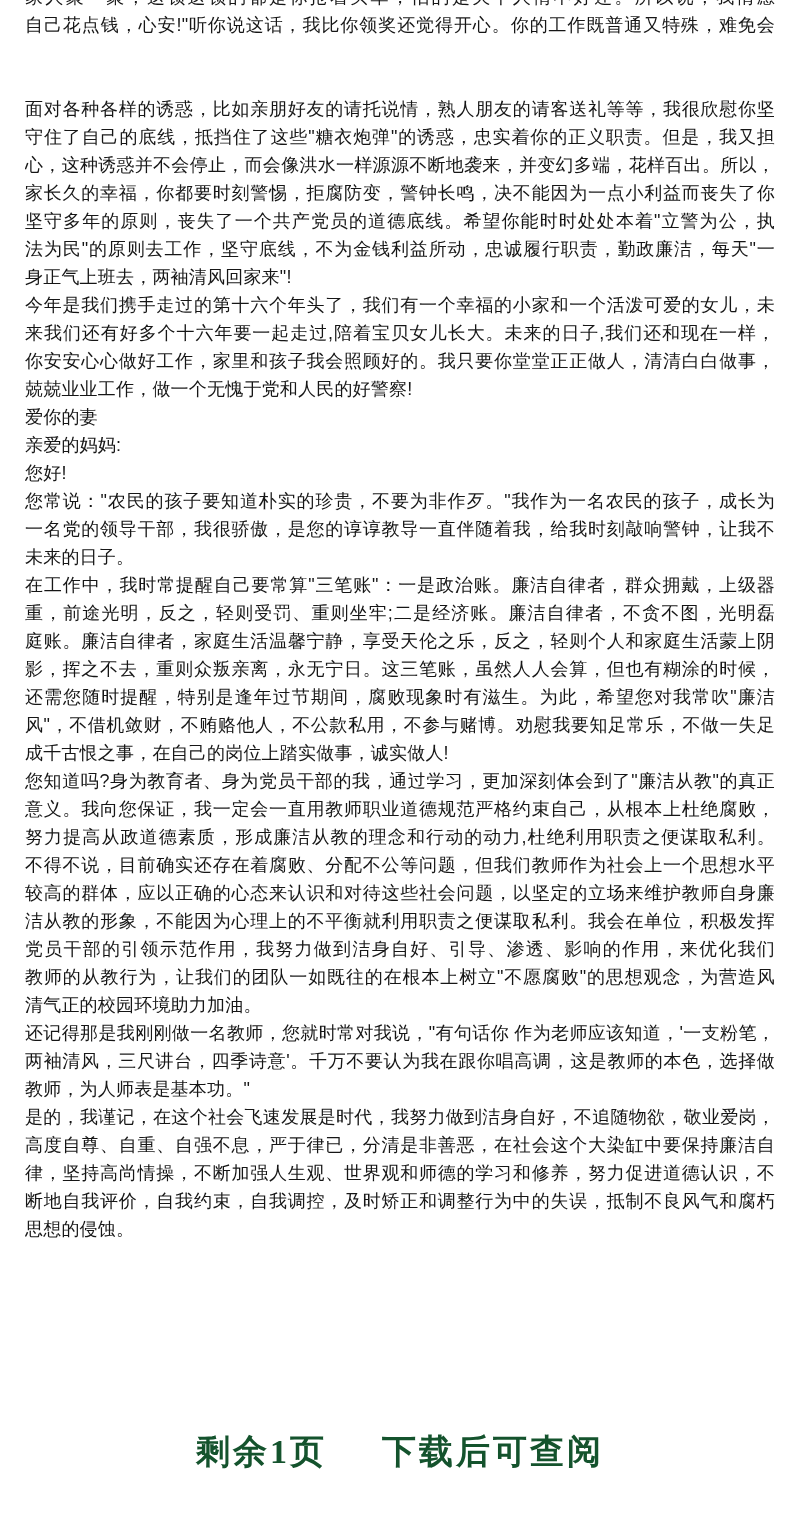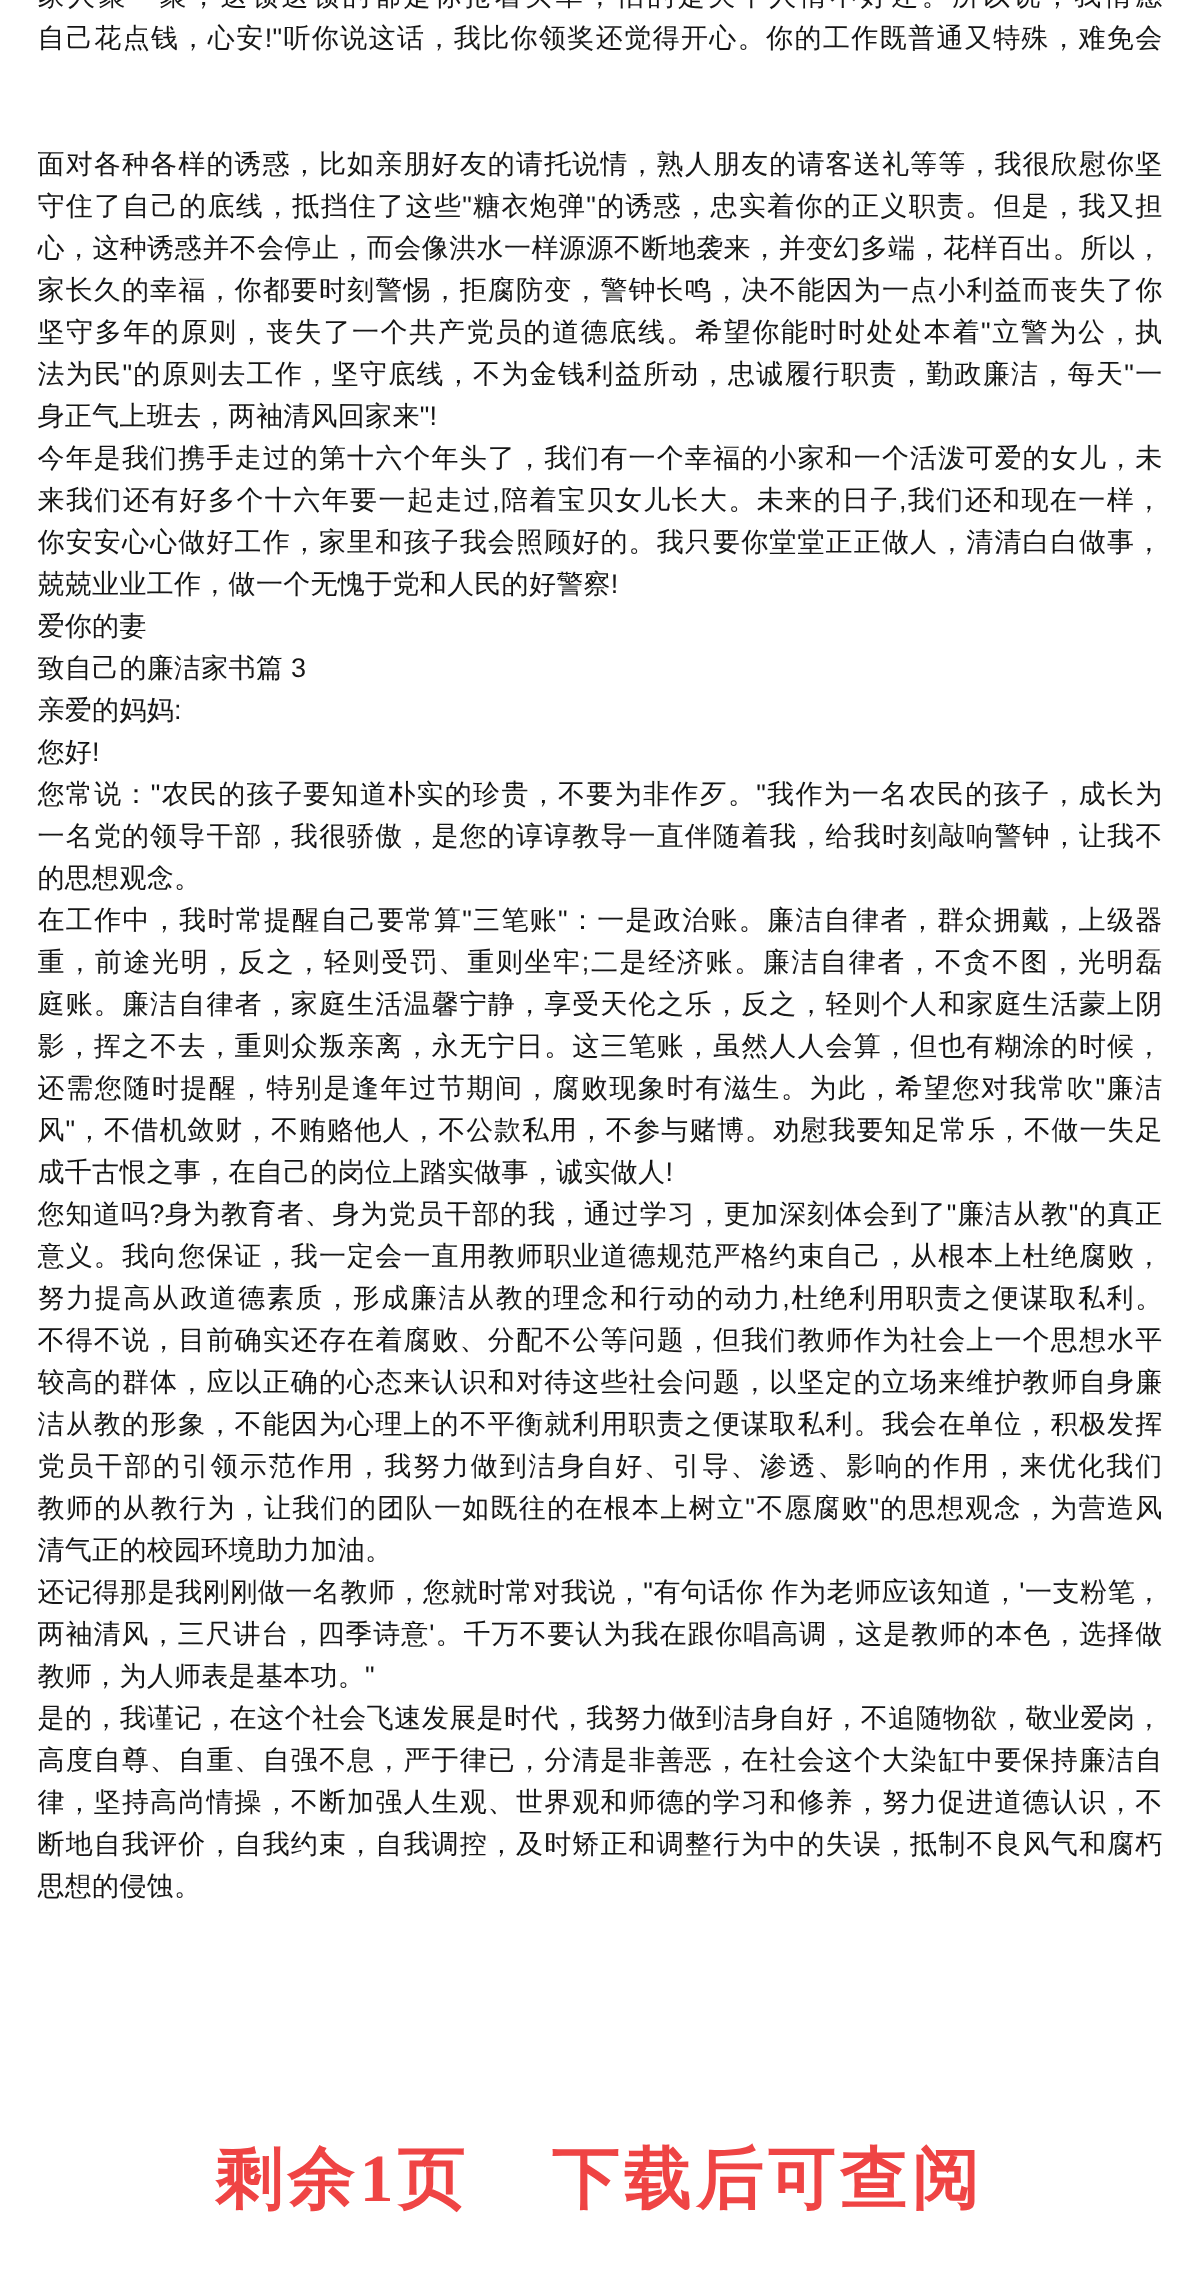--- a/index.html
+++ b/index.html
@@ -35,23 +35,23 @@
   }
   .line.gap-after { margin-bottom: 56px; }
   .footer-notice {
     position: absolute;
     top: 1428px;
     left: 0;
     width: 100%;
     text-align: center;
     font-family: "Liberation Serif", serif;
     font-weight: bold;
-    font-size: 45px;
+    font-size: 34px;
     line-height: 48px;
-    color: #ef4444;
+    color: #14532d;
     letter-spacing: 3px;
   }
   .download-hint { margin-left: 55px; }
 </style>
 </head>
 <body>
 
 <div class="page">
   <div class="text-flow">
       <div class="line clipped">家人聚一聚，这顿这顿的都是你抢着买单，怕的是欠下人情不好还。所以说，我情愿</div>
@@ -61,26 +61,25 @@
       <div class="line">心，这种诱惑并不会停止，而会像洪水一样源源不断地袭来，并变幻多端，花样百出。所以，</div>
       <div class="line">家长久的幸福，你都要时刻警惕，拒腐防变，警钟长鸣，决不能因为一点小利益而丧失了你</div>
       <div class="line">坚守多年的原则，丧失了一个共产党员的道德底线。希望你能时时处处本着"立警为公，执</div>
       <div class="line">法为民"的原则去工作，坚守底线，不为金钱利益所动，忠诚履行职责，勤政廉洁，每天"一</div>
       <div class="line end">身正气上班去，两袖清风回家来"!</div>
       <div class="line">今年是我们携手走过的第十六个年头了，我们有一个幸福的小家和一个活泼可爱的女儿，未</div>
       <div class="line">来我们还有好多个十六年要一起走过,陪着宝贝女儿长大。未来的日子,我们还和现在一样，</div>
       <div class="line">你安安心心做好工作，家里和孩子我会照顾好的。我只要你堂堂正正做人，清清白白做事，</div>
       <div class="line end">兢兢业业工作，做一个无愧于党和人民的好警察!</div>
       <div class="line end">爱你的妻</div>
-      <div class="line end">致自己的廉洁家书篇 3</div>
       <div class="line end">亲爱的妈妈:</div>
       <div class="line end">您好!</div>
       <div class="line">您常说："农民的孩子要知道朴实的珍贵，不要为非作歹。"我作为一名农民的孩子，成长为</div>
       <div class="line">一名党的领导干部，我很骄傲，是您的谆谆教导一直伴随着我，给我时刻敲响警钟，让我不</div>
-      <div class="line end">的思想观念。</div>
+      <div class="line end">未来的日子。</div>
       <div class="line">在工作中，我时常提醒自己要常算"三笔账"：一是政治账。廉洁自律者，群众拥戴，上级器</div>
       <div class="line">重，前途光明，反之，轻则受罚、重则坐牢;二是经济账。廉洁自律者，不贪不图，光明磊落，</div>
       <div class="line">庭账。廉洁自律者，家庭生活温馨宁静，享受天伦之乐，反之，轻则个人和家庭生活蒙上阴</div>
       <div class="line">影，挥之不去，重则众叛亲离，永无宁日。这三笔账，虽然人人会算，但也有糊涂的时候，</div>
       <div class="line">还需您随时提醒，特别是逢年过节期间，腐败现象时有滋生。为此，希望您对我常吹"廉洁</div>
       <div class="line">风"，不借机敛财，不贿赂他人，不公款私用，不参与赌博。劝慰我要知足常乐，不做一失足</div>
       <div class="line end">成千古恨之事，在自己的岗位上踏实做事，诚实做人!</div>
       <div class="line">您知道吗?身为教育者、身为党员干部的我，通过学习，更加深刻体会到了"廉洁从教"的真正</div>
       <div class="line">意义。我向您保证，我一定会一直用教师职业道德规范严格约束自己，从根本上杜绝腐败，</div>
       <div class="line">努力提高从政道德素质，形成廉洁从教的理念和行动的动力,杜绝利用职责之便谋取私利。</div>

